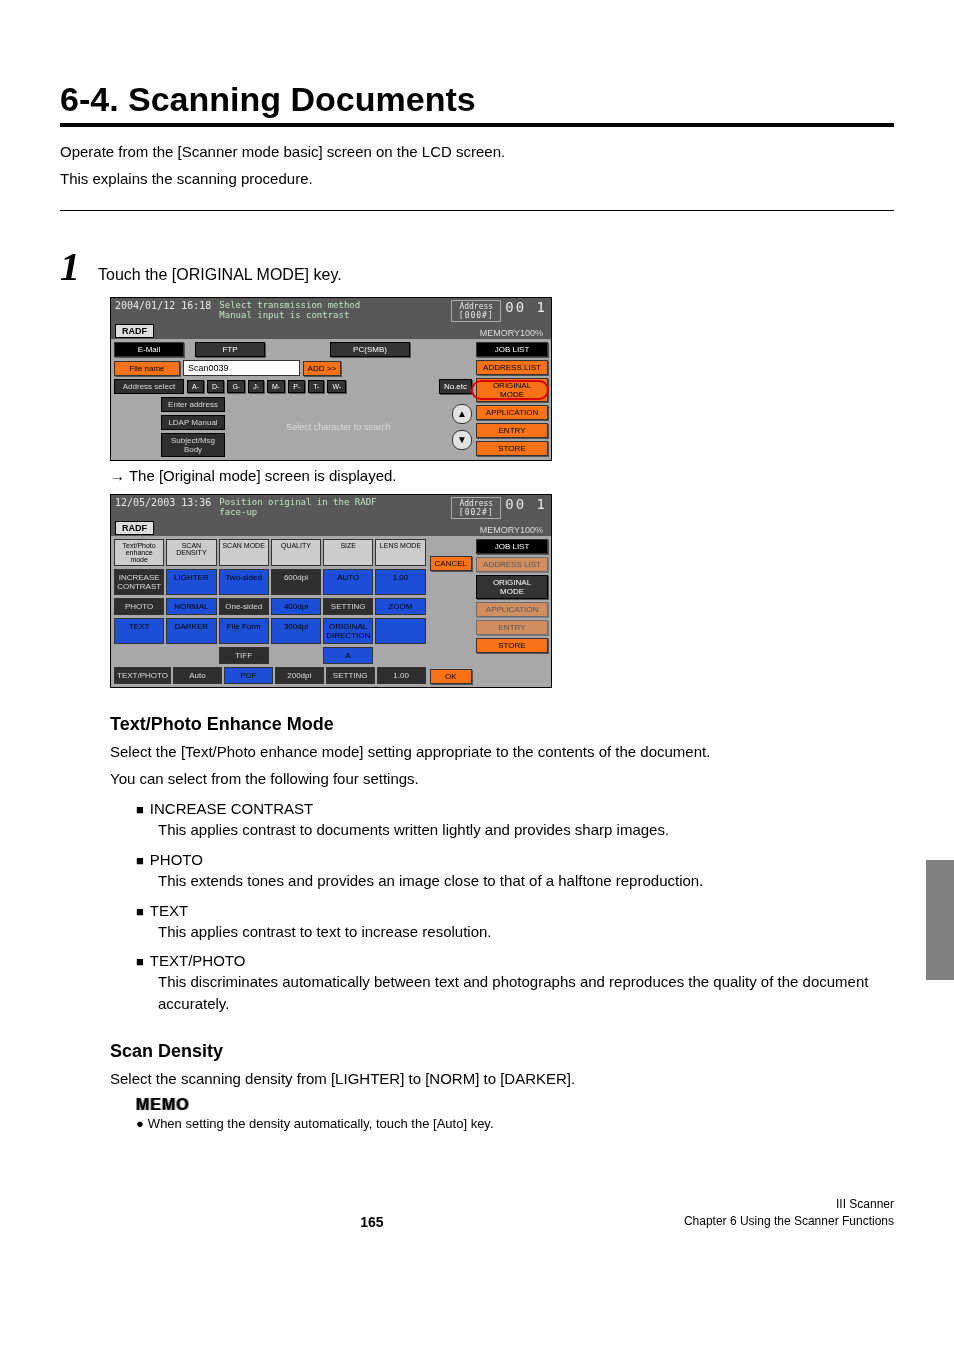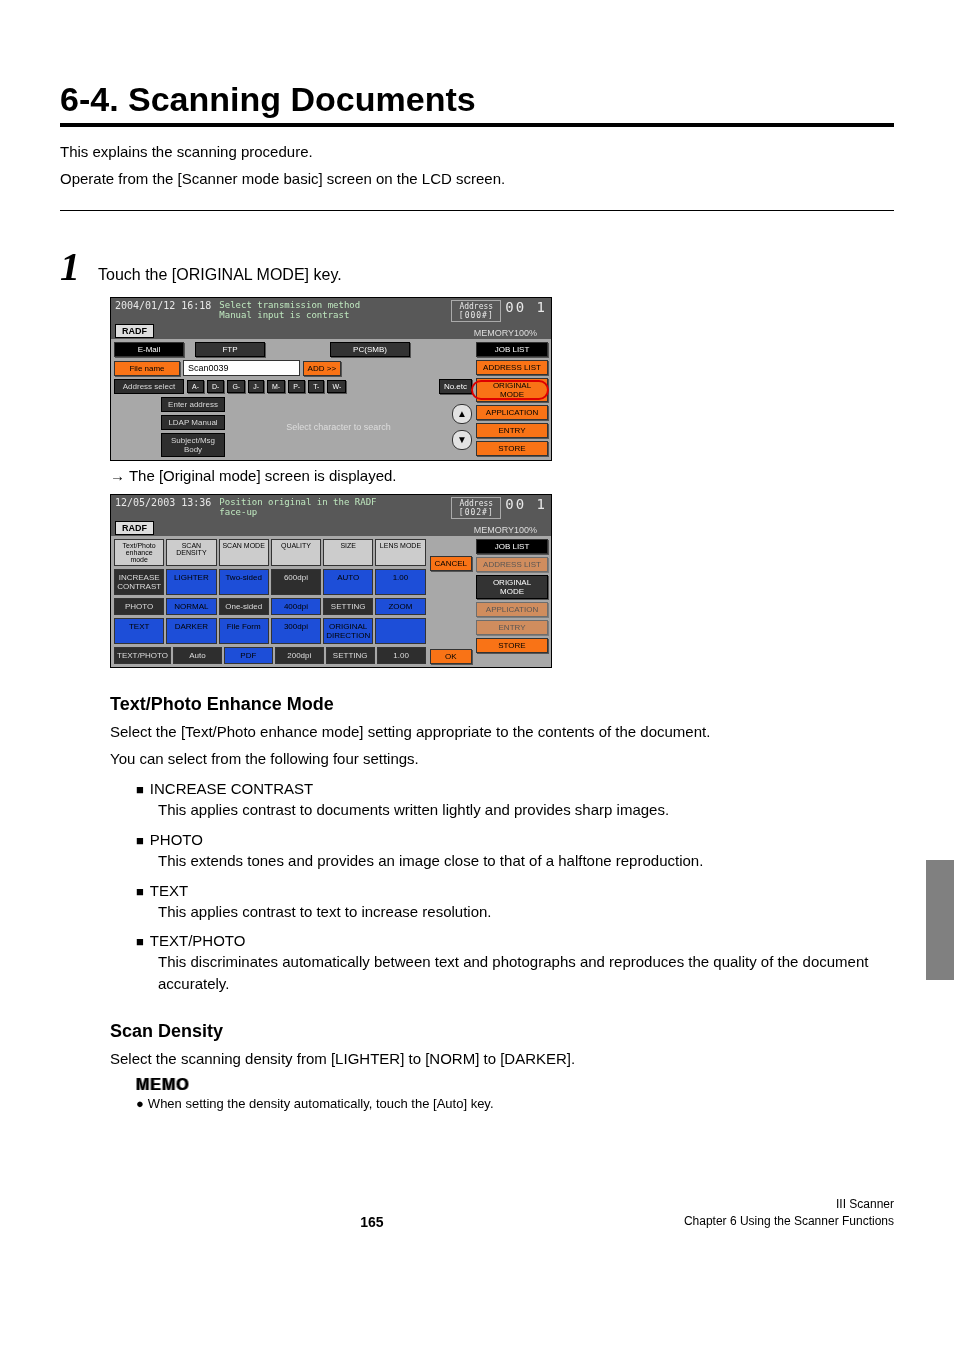--- a/index.html
+++ b/index.html
@@ -91,21 +91,21 @@
     display: flex;
     justify-content: space-between;
     padding: 2px 4px;
     font-family: monospace;
     font-size: 10px;
   }
   .ss-header-left { display:flex; flex-direction:column; }
   .ss-header-msg { color:#bfe8bf; font-size:9px;}
   .ss-radf-row {
     display:flex; justify-content:space-between; align-items:flex-end;
-    padding: 0 14px 1px 4px;
+    padding: 0 8px 1px 4px;
     text-align: center;
   }
   .ss-radf {
     background:#ddd; color:#000; font-weight:bold; font-size:9px;
     padding:1px 6px; border:1px solid #000;
   }
   .ss-mem { font-size:9px; color:#ddd; }
   .ss-addr-box {
     border:1px solid #aaa; padding:1px 3px; font-size:8px;
     display:flex; flex-direction:column; align-items:center; min-width:42px;
@@ -190,22 +190,22 @@
 </style>
 </head>
 <body>
 
 <div class="page">
   <div class="side-tab"></div>
 
   <h1 class="section-title">6-4. Scanning Documents</h1>
   <hr class="rule-thick">
 
+  <p class="body">Operate from the [Scanner mode basic] screen on the LCD screen.</p>
   <p class="body">This explains the scanning procedure.</p>
-  <p class="body">Operate from the [Scanner mode basic] screen on the LCD screen.</p>
 
   <hr class="rule-thin">
 
   <div class="steps">
     <div class="step-row">
       <span class="step-num">1</span>
       <span class="step-text">Touch the [ORIGINAL MODE] key.</span>
     </div>
 
     <div class="shot-wrap">
@@ -345,20 +345,28 @@
               <div class="grid-row">
                 <span class="cell">TEXT</span>
                 <span class="cell">DARKER</span>
                 <span class="cell">File Form</span>
                 <span class="cell">300dpi</span>
                 <span class="cell ss-small">ORIGINAL
 DIRECTION</span>
                 <span class="cell"></span>
               </div>
               <div class="grid-row">
+                <span class="cell" style="visibility:hidden"></span>
+                <span class="cell" style="visibility:hidden"></span>
+                <span class="cell dark">TIFF</span>
+                <span class="cell" style="visibility:hidden"></span>
+                <span class="cell">A</span>
+                <span class="cell" style="visibility:hidden"></span>
+              </div>
+              <div class="grid-row">
                 <span class="cell dark">TEXT/PHOTO</span>
                 <span class="cell dark">Auto</span>
                 <span class="cell">PDF</span>
                 <span class="cell dark">200dpi</span>
                 <span class="cell dark">SETTING</span>
                 <span class="cell dark">1.00</span>
               </div>
             </div>
             <div style="display:flex; flex-direction:column; justify-content:space-between; gap:3px;">
               <span style="height:14px"></span>

